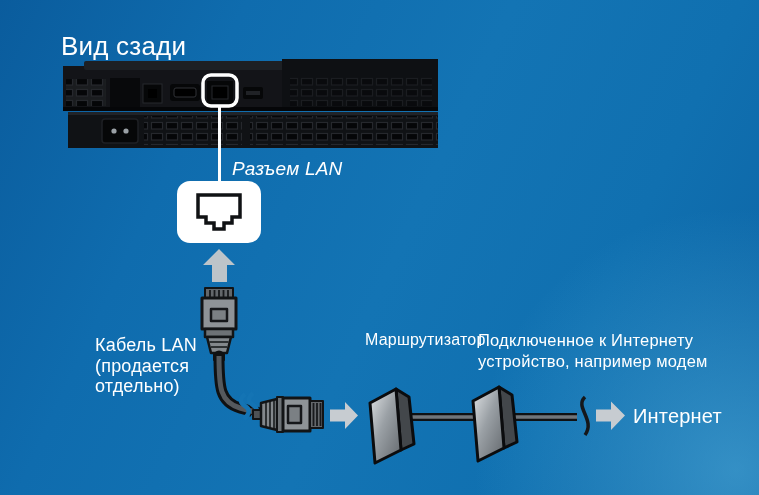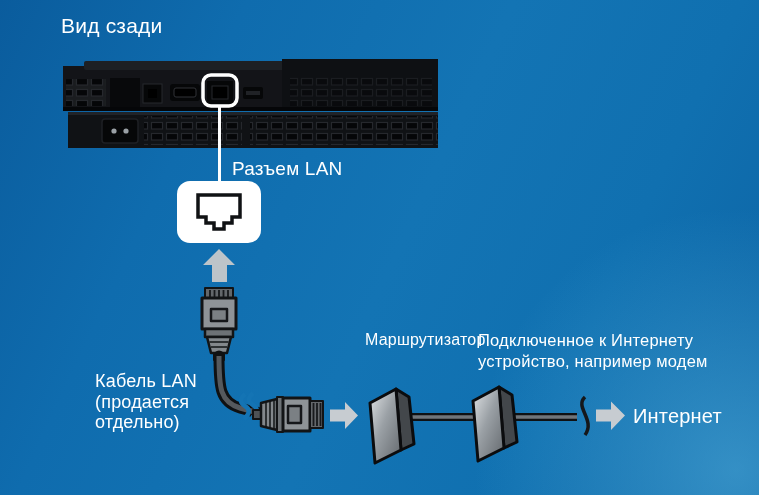--- a/index.html
+++ b/index.html
@@ -129,25 +129,25 @@
     </g>
 
     <g stroke="#0b0c0e" stroke-width="3" stroke-linejoin="round">
       <polygon points="499,387 512,395 517,442 504,448" fill="#43474b"></polygon>
       <polygon points="473,401 499,387 504,448 478,461" fill="url(#boxGrad)"></polygon>
     </g>
 
     <polygon points="596,409.5 611,409.5 611,401.5 625,415.5 611,430 611,421.5 596,421.5" fill="#c7ccd1"></polygon>
   </svg>
 
-  <div class="lbl" style="left:61px;top:14px;font-size:21px;">Вид сзади</div>
+  <div class="lbl" style="left:61px;top:31px;font-size:26px;">Вид сзади</div>
 
-  <div class="lbl" style="left:232px;top:158px;font-size:19px;">Разъем LAN</div>
+  <div class="lbl" style="left:232px;top:158px;font-size:19px;font-style:italic;">Разъем LAN</div>
 
-  <div class="lbl" style="left:95px;top:335px;font-size:18px;line-height:20.5px;margin-top:36px;">Кабель LAN
+  <div class="lbl" style="left:95px;top:335px;font-size:18px;line-height:20.5px;">Кабель LAN
 (продается
 отдельно)</div>
 
 
   <div class="lbl" style="left:365px;top:331px;font-size:16px;">Маршрутизатор</div>
 
   <div class="lbl" style="left:478px;top:330px;font-size:16.5px;line-height:21px;">Подключенное к Интернету
 устройство, например модем</div>
 
   <div class="lbl" style="left:633px;top:405px;font-size:20px;text-align:right;">Интернет</div>

